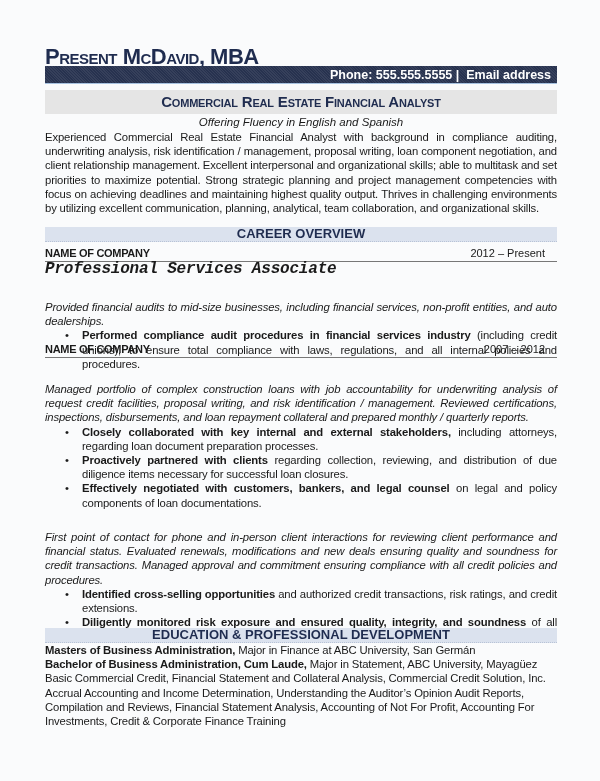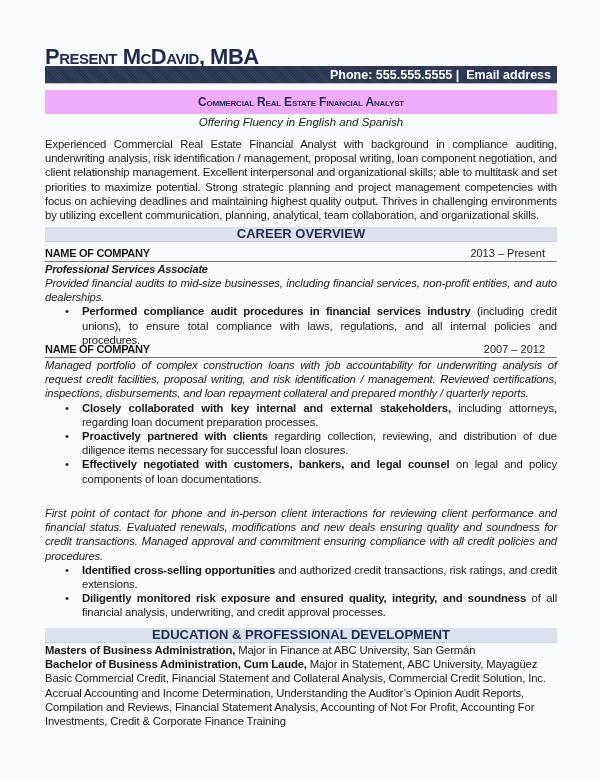--- a/index.html
+++ b/index.html
@@ -7,36 +7,36 @@
          font-family:"Liberation Sans", sans-serif; color:#1a1a1a; }
   .page { position:absolute; left:45px; top:0; width:512px; }
   .name { position:absolute; top:44px; left:0; font-size:22px; font-weight:bold; color:#1f2c4f;
           letter-spacing:-0.5px; white-space:nowrap; font-variant:small-caps; }
   .contact-bar { position:absolute; top:66px; left:0; width:512px; height:18px;
           background-color:#27324f;
           background-image:repeating-linear-gradient(45deg, rgba(255,255,255,0.07) 0 1px, transparent 1px 2px);
           color:#fff; font-weight:bold; font-size:12.5px; text-align:right; line-height:18px;
           box-sizing:border-box; padding-right:6px; border-bottom:1px solid #a7c2e0; }
   .contact-bar span { white-space:pre; }
-  .title-bar { position:absolute; top:90px; left:0; width:512px; height:24px; background:#f0abfc;
-          text-align:center; line-height:24px; font-weight:bold; color:#1f2c4f; font-size:12px;
+  .title-bar { position:absolute; top:90px; left:0; width:512px; height:24px; background:#e5e5e5;
+          text-align:center; line-height:24px; font-weight:bold; color:#1f2c4f; font-size:15px;
           font-variant:small-caps; letter-spacing:-0.2px; }
   .tagline { position:absolute; top:116px; left:0; width:512px; text-align:center; font-style:italic; font-size:11.5px; }
   .txt { font-size:11.3px; line-height:14.2px; letter-spacing:-0.15px; }
-  .summary { position:absolute; top:137px; left:0; width:512px; text-align:justify; }
+  .summary { position:absolute; top:130px; left:0; width:512px; text-align:justify; }
   .section-bar { position:absolute; left:0; width:512px; height:14px; background:#dbe2ee;
           text-align:center; line-height:14px; font-weight:bold; font-size:13px; color:#1f2c4f;
           border-bottom:1px dotted #b8c3d6; }
   .company-row { position:absolute; left:0; width:512px; height:15px; border-bottom:1px solid #777;
           font-size:11px; line-height:14px; }
   .company-row .co { font-weight:bold; letter-spacing:-0.3px;margin-top:24px; }
   .company-row .dates { position:absolute; right:12px; top:0; }
   .block { position:absolute; left:0; width:512px; }
-  .role { font-weight:bold; font-style:italic; font-size:11px; line-height:14px; letter-spacing:-0.2px; }
-  .desc { font-style:italic; text-align:justify; }
+  .role { font-weight:bold; font-style:italic; font-size:16px; line-height:14px; letter-spacing:-0.2px;font-family:Liberation Mono, monospace; }
+  .desc { font-style:italic; text-align:justify;margin-top:24px; }
   ul { margin:0; padding:0; list-style:none; }
   li { position:relative; padding-left:37px; text-align:justify; }
   li .bullet { position:absolute; left:20px; top:0; }
   b { font-weight:bold; }
   .edu p { margin:0; }
 </style>
 </head>
 <body>
 
 <div class="page">
@@ -49,21 +49,21 @@
   </div>
   <div class="tagline">Offering Fluency in English and Spanish</div>
   <div class="summary txt">Experienced Commercial Real Estate Financial Analyst with background in compliance auditing, underwriting analysis, risk identification / management, proposal writing, loan component negotiation, and client relationship management. Excellent interpersonal and organizational skills; able to multitask and set priorities to maximize potential. Strong strategic planning and project management competencies with focus on achieving deadlines and maintaining highest quality output. Thrives in challenging environments by utilizing excellent communication, planning, analytical, team collaboration, and organizational skills.</div>
 
   <div class="section-bar" style="top:227px;">
     <span>CAREER OVERVIEW</span>
   </div>
 
   <div class="company-row" style="top:246px;">
     <span class="co">NAME OF COMPANY</span>
-    <span class="dates">2013 – Present</span>
+    <span class="dates">2012 – Present</span>
   </div>
   <div class="block" style="top:262px;">
     <div class="role">Professional Services Associate</div>
     <div class="desc txt">Provided financial audits to mid-size businesses, including financial services, non-profit entities, and auto dealerships.</div>
     <ul class="txt">
       <li><span class="bullet">•</span><b>Performed compliance audit procedures in financial services industry</b><span> (including credit unions), to ensure total compliance with laws, regulations, and all internal policies and procedures.</span></li>
     </ul>
   </div>
 
   <div class="company-row" style="top:342px;">

